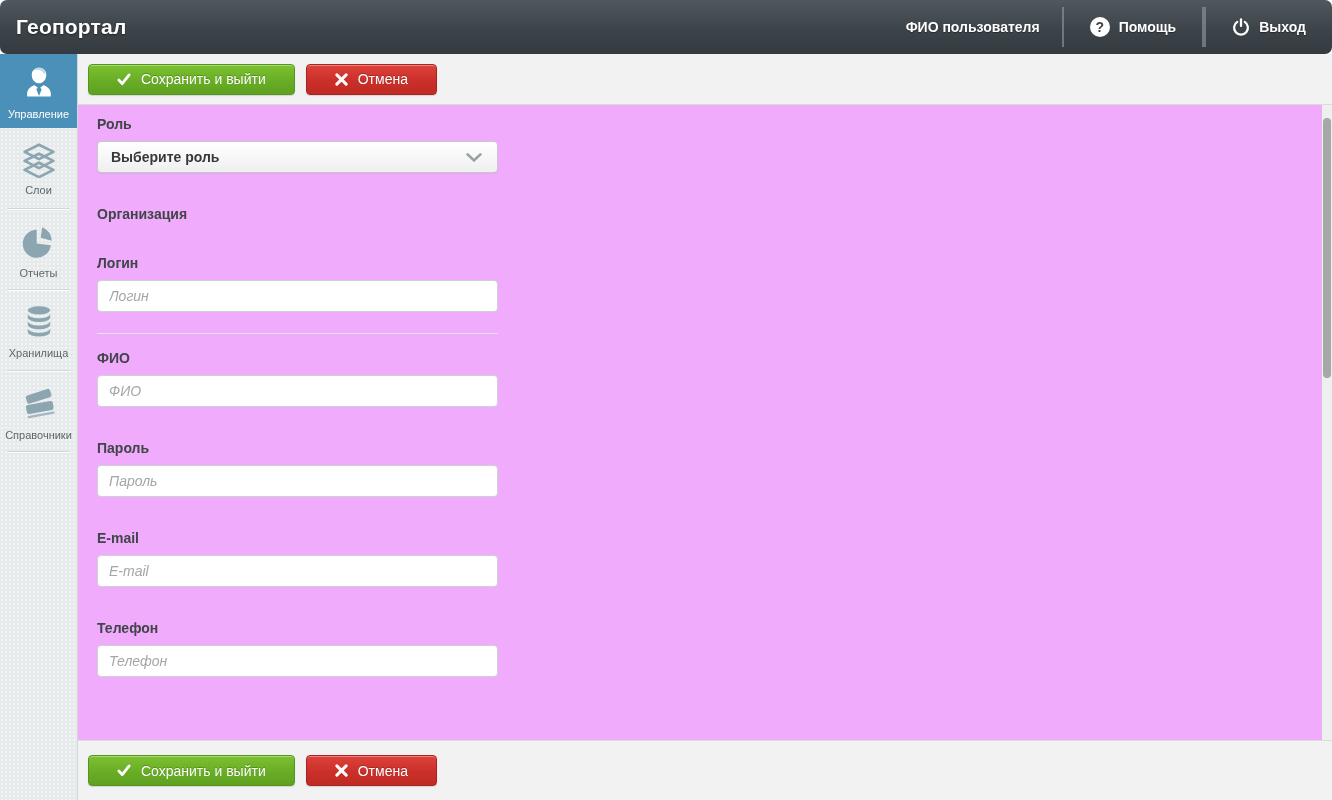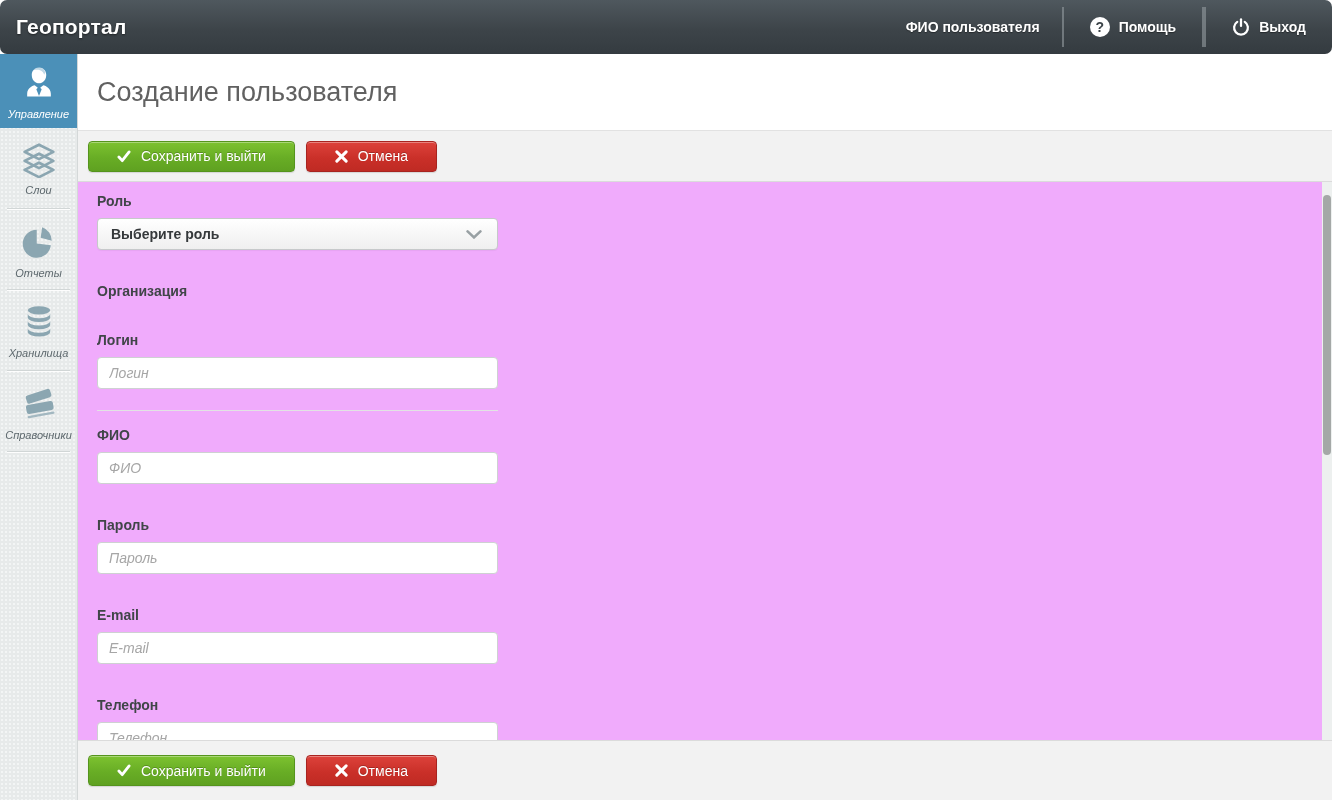--- a/index.html
+++ b/index.html
@@ -74,21 +74,20 @@
   .app-body { display: flex; height: 746px; }
 
   
   .sidebar {
     width: 78px;
     background: #e7eaea;
     background-image: radial-gradient(rgba(255,255,255,.5) 1px, transparent 1px);
     background-size: 4px 4px;
     border-right: 1px solid #d4d8d8;
     flex-shrink: 0;
-    font-style: italic;
   }
   .side-item {
     height: 81px;
     display: flex;
     flex-direction: column;
     align-items: center;
     justify-content: center;
     gap: 6px;
     position: relative;
     cursor: pointer;
@@ -323,23 +322,20 @@
           </g>
         </svg>
       </span>
       <span class="side-label">Справочники</span>
     </div>
 
   </aside>
 
   <main class="main-col">
 
-    <div class="title-bar">
-      <h1 class="page-title">Создание пользователя</h1>
-    </div>
 
     <div class="toolbar top">
       <button class="btn btn-green">
         <svg width="14" height="13" viewBox="0 0 14 14">
           <path d="M1.5 7.5l3.6 4L12.5 2" stroke="#fff" stroke-width="3" fill="none" stroke-linecap="round" stroke-linejoin="round"></path>
         </svg>
         <span>Сохранить и выйти</span>
       </button>
       <button class="btn btn-red">
         <svg width="13" height="13" viewBox="0 0 14 14">

